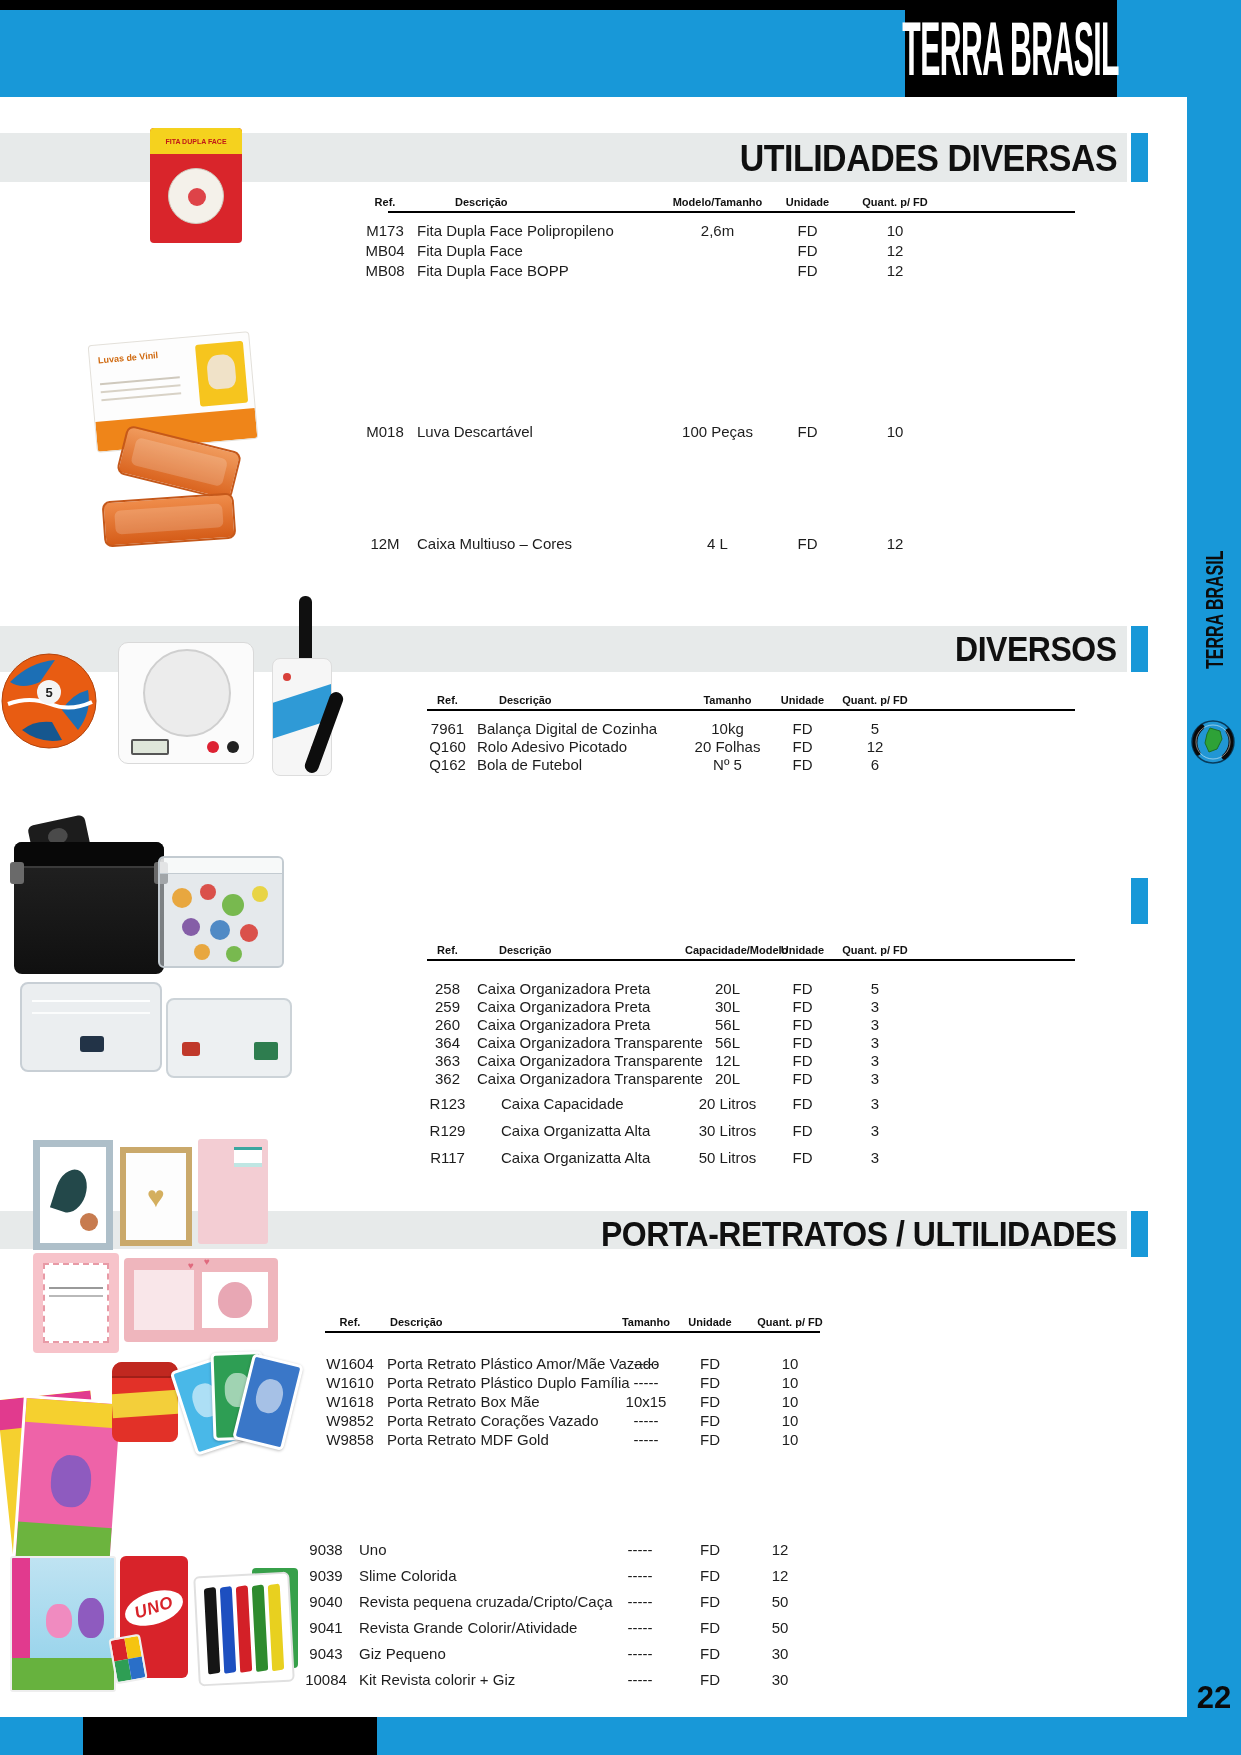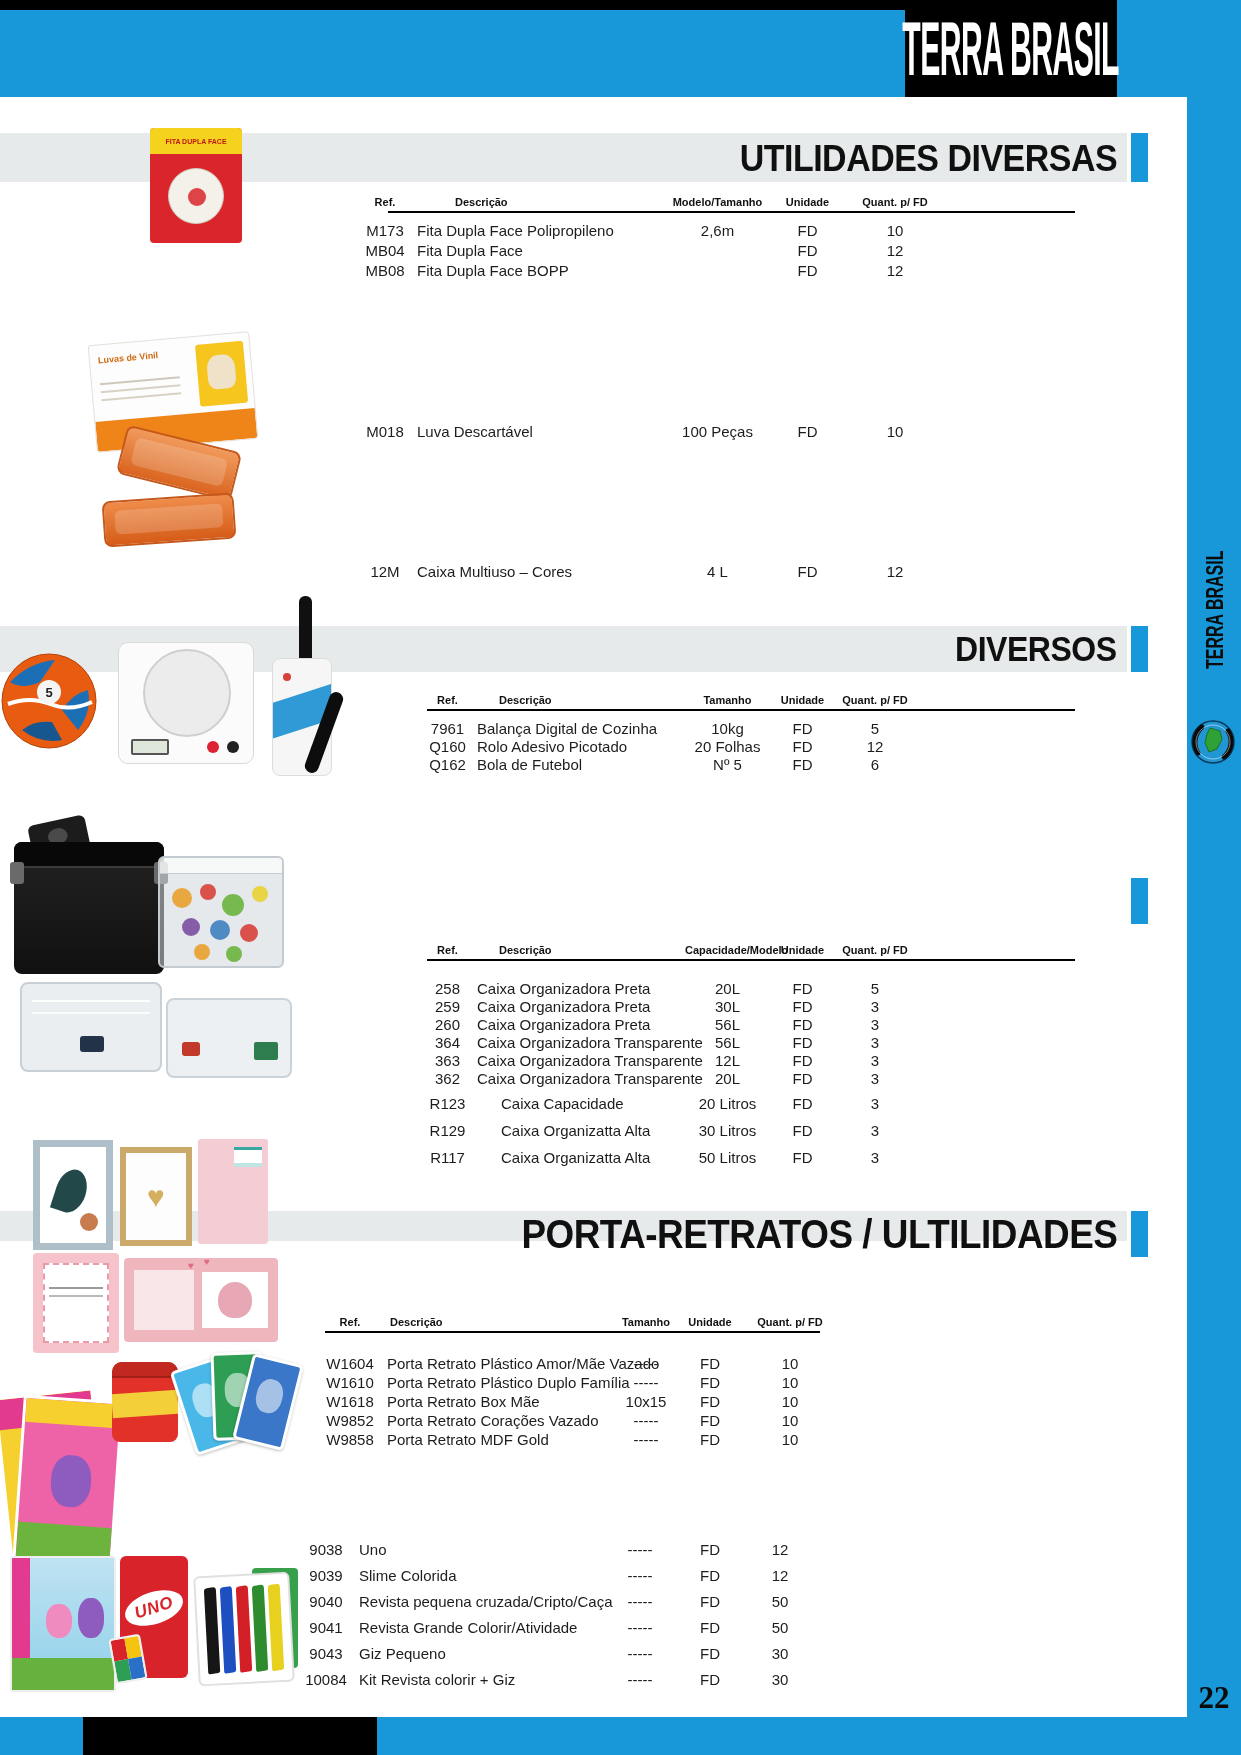--- a/index.html
+++ b/index.html
@@ -14,58 +14,58 @@
     display:flex; align-items:center; justify-content:center; }
   .header-logo-text { color:#fff; font-weight:bold; font-size:52px; white-space:nowrap;
     transform:scale(0.58,1.45); letter-spacing:-1px; }
 
   .sidebar { position:absolute; left:1187px; top:97px; width:54px; height:1658px; background:#1898d8; }
   .sidebar-text { position:absolute; left:1149px; top:607px; width:130px; height:20px; text-align:center;
     font-weight:bold; font-size:20px; color:#0b0b0b; white-space:nowrap;
     transform:rotate(-90deg) scale(0.8,1.15); }
   .sidebar-logo { position:absolute; left:1190px; top:719px; }
   .page-number { position:absolute; left:1187px; top:1680px; width:54px; text-align:center;
-    font-weight:bold; font-size:31px; color:#0b0b0b;font-family:Liberation Serif, serif; }
+    font-weight:bold; font-size:31px; color:#0b0b0b; }
 
   .bottombar-blue { position:absolute; left:0; top:1717px; width:1187px; height:38px; background:#1898d8; }
   .bottombar-black { position:absolute; left:83px; top:1717px; width:294px; height:38px; background:#000; }
 
   
   .band { position:absolute; left:0; width:1127px; background:#e7eaea; color:#101010;
     font-weight:bold; letter-spacing:-0.5px; text-align:right; padding-right:10px; white-space:nowrap; }
   .band span { display:inline-block; transform:scale(0.97,1.08); transform-origin:right center; }
   .accent { position:absolute; left:1131px; width:17px; background:#1898d8; }
   .b1 { top:133px; height:49px; font-size:35px; line-height:49px;padding-left:33px; }
   .a1 { top:133px; height:49px; }
   .b2 { top:626px; height:46px; font-size:33px; line-height:46px; }
   .a2 { top:626px; height:46px; }
   .b3 { top:878px; height:46px; font-size:33px; line-height:46px; }
   .a3 { top:878px; height:46px; }
-  .b4 { top:1211px; height:30px; font-size:38px; line-height:46px; }
+  .b4 { top:1211px; height:38px; font-size:33px; line-height:46px; }
   .a4 { top:1211px; height:46px; }
 
   
   .table { position:absolute; }
   .thead { display:grid; font-weight:bold; font-size:11px; color:#111; align-items:end; }
   .hline { border-top:2.5px solid #000; margin-top:3px; }
   .trow { display:grid; font-size:15px; color:#1d1d1d; align-items:center; white-space:nowrap; }
   .c-ref  { text-align:center; }
   .c-desc { text-align:left; padding-left:2px; }
   .c-size, .c-unit, .c-qty { text-align:center; }
   .h-ref { text-align:center; } .h-size,.h-unit,.h-qty { text-align:center; }
   .h-desc { text-align:left; }
 
   .t1 { left:355px; top:196px; width:590px; }
   .t1 .thead, .t1 .trow { grid-template-columns:60px 250px 105px 75px 100px; }
   .t1 .h-desc { padding-left:40px; }
   .t1 .hline { margin-left:33px; width:687px; }
   .t1 .tbody { padding-top:7px; }
   .t1 .trow { height:20px; }
   .t1 .trow:nth-of-type(4) { margin-top:141px; }
-  .t1 .trow:nth-of-type(5) { margin-top:120px; }
+  .t1 .trow:nth-of-type(5) { margin-top:92px; }
 
   .t2 { left:420px; top:694px; width:495px; }
   .t2 .thead, .t2 .trow { grid-template-columns:55px 210px 85px 65px 80px; }
   .t2 .h-desc { padding-left:24px; }
   .t2 .hline { margin-left:7px; width:648px; }
   .t2 .tbody { padding-top:8px; }
   .t2 .trow { height:18px; }
 
   .t3 { left:420px; top:944px; width:495px; }
   .t3 .thead, .t3 .trow { grid-template-columns:55px 210px 85px 65px 80px; }

